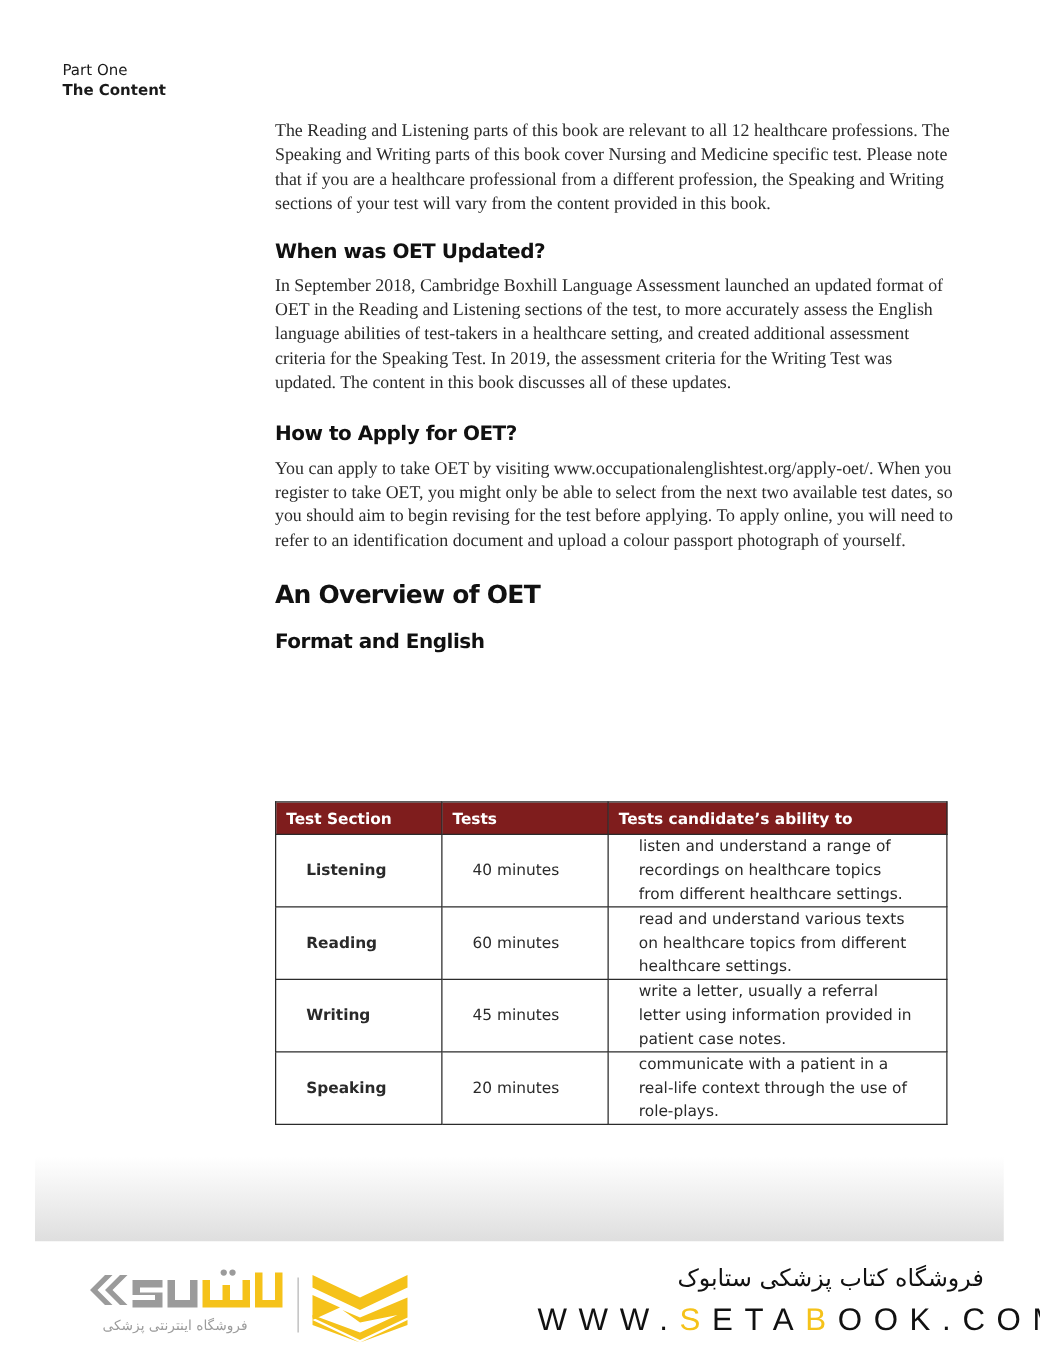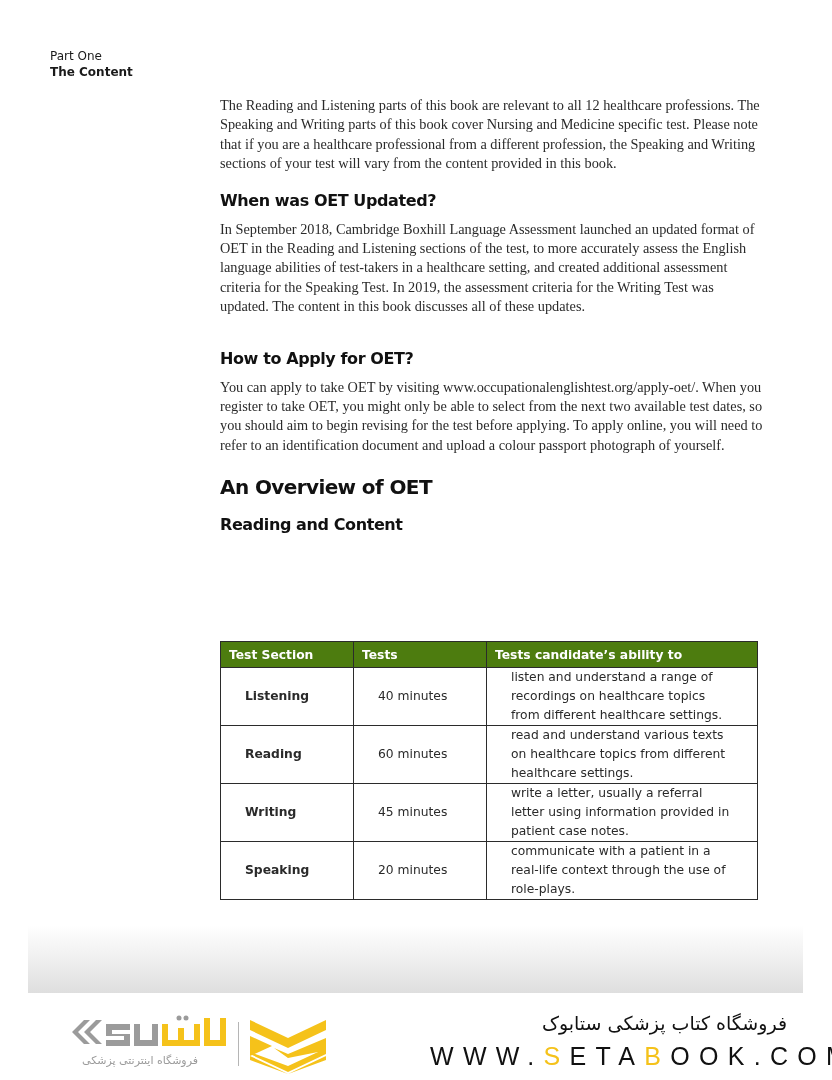--- a/index.html
+++ b/index.html
@@ -10,21 +10,21 @@
     .running-head { position: absolute; left: 50px; top: 48px; font-family: "DejaVu Sans", sans-serif; font-size: 12px; line-height: 16px; color: #1a1a1a; }
     .running-head .part { font-weight: normal; }
     .running-head .title { font-weight: bold; }
 
     .content { position: absolute; left: 220px; top: 96px; width: 545px; }
     .body-text { font-family: "Liberation Serif", serif; font-size: 14.3px; line-height: 19.4px; color: #2a2a2a; margin: 0; }
     h2.sub { font-family: "DejaVu Sans", sans-serif; font-weight: bold; font-size: 16px; letter-spacing: -0.4px; margin: 0; color: #111; }
     h1.main { font-family: "DejaVu Sans", sans-serif; font-weight: bold; font-size: 20px; letter-spacing: -0.6px; margin: 0; color: #111; }
 
     table.oet { position: absolute; left: 220px; top: 641px; width: 538px; border-collapse: collapse; font-family: "DejaVu Sans", sans-serif; font-size: 12.3px; color: #2a2a2a; }
-    table.oet th { background: #4d7c0f; color: #ffffff; text-align: left; font-weight: bold; font-size: 12.3px; height: 25px; padding: 0 8px; border: 1.5px solid #2b2b2b; }
+    table.oet th { background: #7f1d1d; color: #ffffff; text-align: left; font-weight: bold; font-size: 12.3px; height: 25px; padding: 0 8px; border: 1.5px solid #2b2b2b; }
     table.oet td { border: 1.5px solid #2b2b2b; padding: 0 24px; height: 43px; vertical-align: middle; line-height: 19px; }
     table.oet td.sec { font-weight: bold; width: 84px; }
     table.oet td.time { width: 84px; }
 
     .gradient-band { position: absolute; left: 28px; top: 925px; width: 775px; height: 68px; background: linear-gradient(to bottom, #ffffff 0%, #ececec 60%, #dedede 100%); }
 
     .footer-brand { position: absolute; left: 0; top: 1000px; width: 832px; height: 80px; }
     .logo-text { position: absolute; left: 70px; top: 14px; width: 160px; height: 36px; }
     .logo-sub { position: absolute; left: 82px; top: 54px; font-family: "DejaVu Sans", sans-serif; font-size: 11px; color: #9b9b9b; direction: rtl; }
     .logo-divider { position: absolute; left: 238px; top: 22px; width: 1px; height: 44px; background: #b5b5b5; }
@@ -40,25 +40,25 @@
   <div class="part">Part One</div>
   <div class="title">The Content</div>
 </div>
 
 <div class="content">
   <p class="body-text">The Reading and Listening parts of this book are relevant to all 12 healthcare professions. The Speaking and Writing parts of this book cover Nursing and Medicine specific test. Please note that if you are a healthcare professional from a different profession, the Speaking and Writing sections of your test will vary from the content provided in this book.</p>
 
   <h2 class="sub" style="margin-top:17px;">When was OET Updated?</h2>
   <p class="body-text" style="margin-top:10px;">In September 2018, Cambridge Boxhill Language Assessment launched an updated format of OET in the Reading and Listening sections of the test, to more accurately assess the English language abilities of test-takers in a healthcare setting, and created additional assessment criteria for the Speaking Test. In 2019, the assessment criteria for the Writing Test was updated. The content in this book discusses all of these updates.</p>
 
-  <h2 class="sub" style="margin-top:32px;">How to Apply for OET?</h2>
+  <h2 class="sub" style="margin-top:20px;">How to Apply for OET?</h2>
   <p class="body-text" style="margin-top:10px;">You can apply to take OET by visiting www.occupationalenglishtest.org/apply-oet/. When you register to take OET, you might only be able to select from the next two available test dates, so you should aim to begin revising for the test before applying. To apply online, you will need to refer to an identification document and upload a colour passport photograph of yourself.</p>
 
   <h1 class="main" style="margin-top:20px;">An Overview of OET</h1>
-  <h2 class="sub" style="margin-top:16px;">Reading and Content</h2>
+  <h2 class="sub" style="margin-top:16px;">Format and English</h2>
 </div>
 
 <table class="oet">
   <thead>
     <tr>
       <th>Test Section</th>
       <th>Tests</th>
       <th>Tests candidate’s ability to</th>
     </tr>
   </thead>

